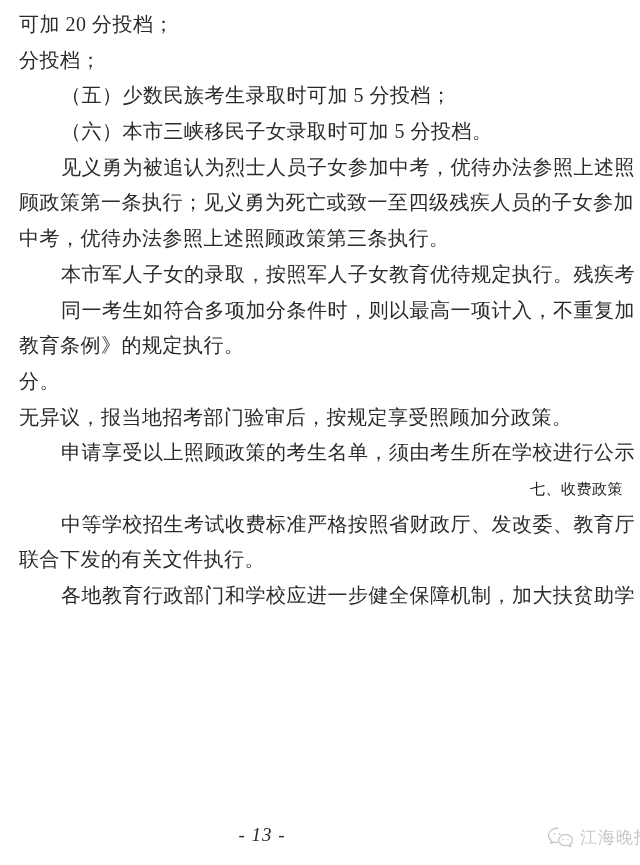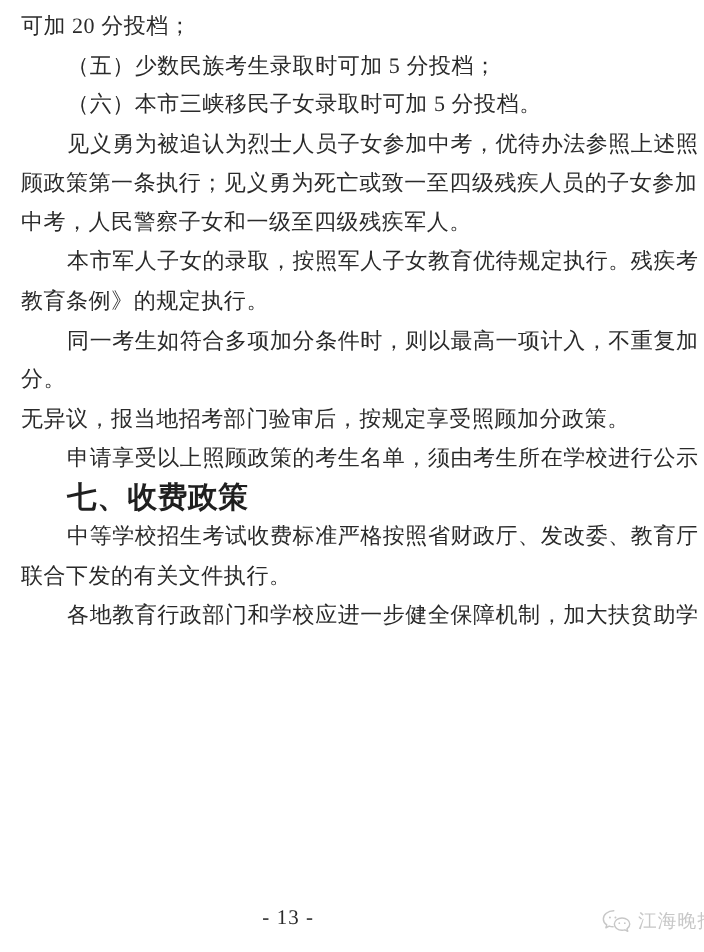--- a/index.html
+++ b/index.html
@@ -28,34 +28,36 @@
     font-size: 20px;
     color: #2a2a2a;
     white-space: nowrap;
     letter-spacing: 0.5px;
   }
   .line.indent {
     padding-left: 42px;
   }
   .line.heading {
     font-family: "Liberation Sans", sans-serif;
-    font-weight: 700;
-    font-size: 27px;
+    font-weight: 400;
+    font-size: 15px;
     color: #1f1f1f;
+    text-align: right;
   }
   .page-number {
     position: absolute;
     top: 824px;
     left: 262px;
     transform: translateX(-50%);
     font-size: 19px;
     color: #2a2a2a;
     letter-spacing: 1px;
     font-family: "Liberation Serif", serif;
     white-space: nowrap;
+    font-style: italic;
   }
   .watermark {
     position: absolute;
     top: 826px;
     right: 22px;
     display: flex;
     align-items: flex-start;
     gap: 5px;
     color: #c7c7c7;
   }
@@ -70,28 +72,29 @@
     display: inline-block;
   }
 </style>
 </head>
 <body>
 
 <div class="page">
 
   <main class="content">
     <div class="line">可加 20 分投档；</div>
+    <div class="line">分投档；</div>
     <div class="line indent">（五）少数民族考生录取时可加 5 分投档；</div>
     <div class="line indent">（六）本市三峡移民子女录取时可加 5 分投档。</div>
     <div class="line indent">见义勇为被追认为烈士人员子女参加中考，优待办法参照上述照</div>
     <div class="line">顾政策第一条执行；见义勇为死亡或致一至四级残疾人员的子女参加</div>
-    <div class="line">中考，人民警察子女和一级至四级残疾军人。</div>
+    <div class="line">中考，优待办法参照上述照顾政策第三条执行。</div>
     <div class="line indent">本市军人子女的录取，按照军人子女教育优待规定执行。残疾考</div>
+    <div class="line indent">同一考生如符合多项加分条件时，则以最高一项计入，不重复加</div>
     <div class="line">教育条例》的规定执行。</div>
-    <div class="line indent">同一考生如符合多项加分条件时，则以最高一项计入，不重复加</div>
     <div class="line">分。</div>
     <div class="line">无异议，报当地招考部门验审后，按规定享受照顾加分政策。</div>
     <div class="line indent">申请享受以上照顾政策的考生名单，须由考生所在学校进行公示</div>
     <div class="line indent heading">七、收费政策</div>
     <div class="line indent">中等学校招生考试收费标准严格按照省财政厅、发改委、教育厅</div>
     <div class="line">联合下发的有关文件执行。</div>
     <div class="line indent">各地教育行政部门和学校应进一步健全保障机制，加大扶贫助学</div>
   </main>
 
   <div class="page-number">- 13 -</div>

